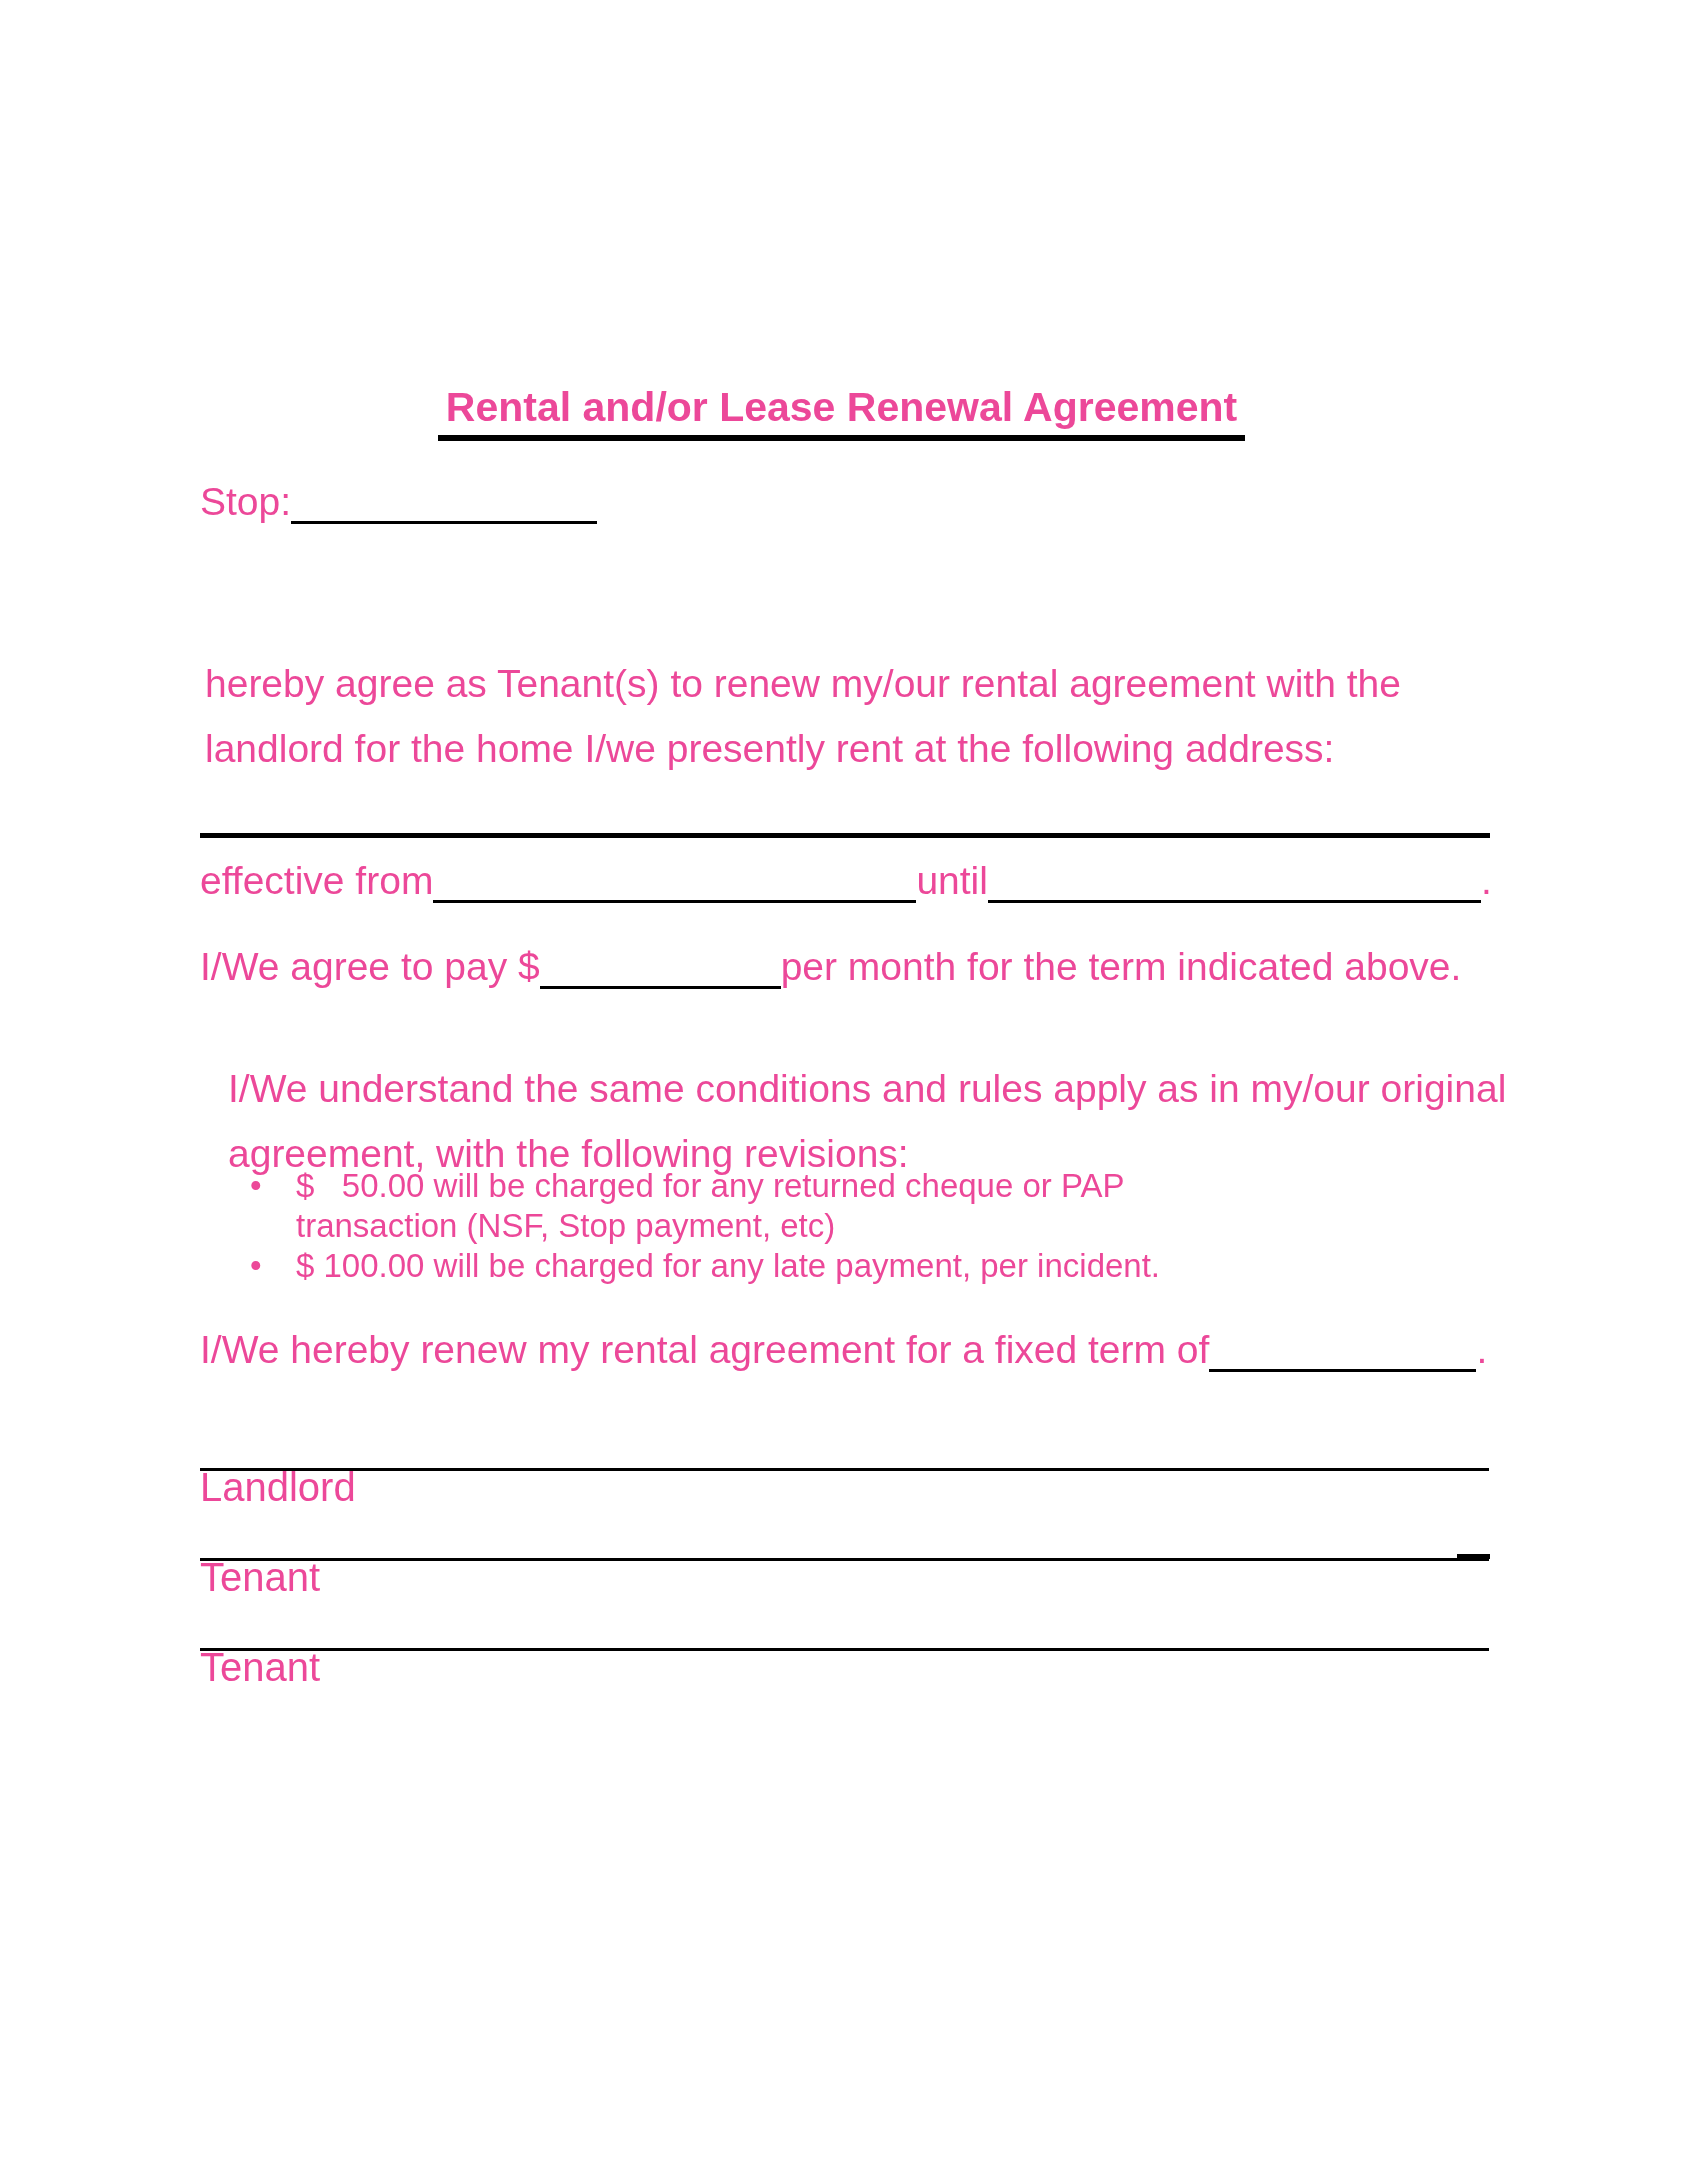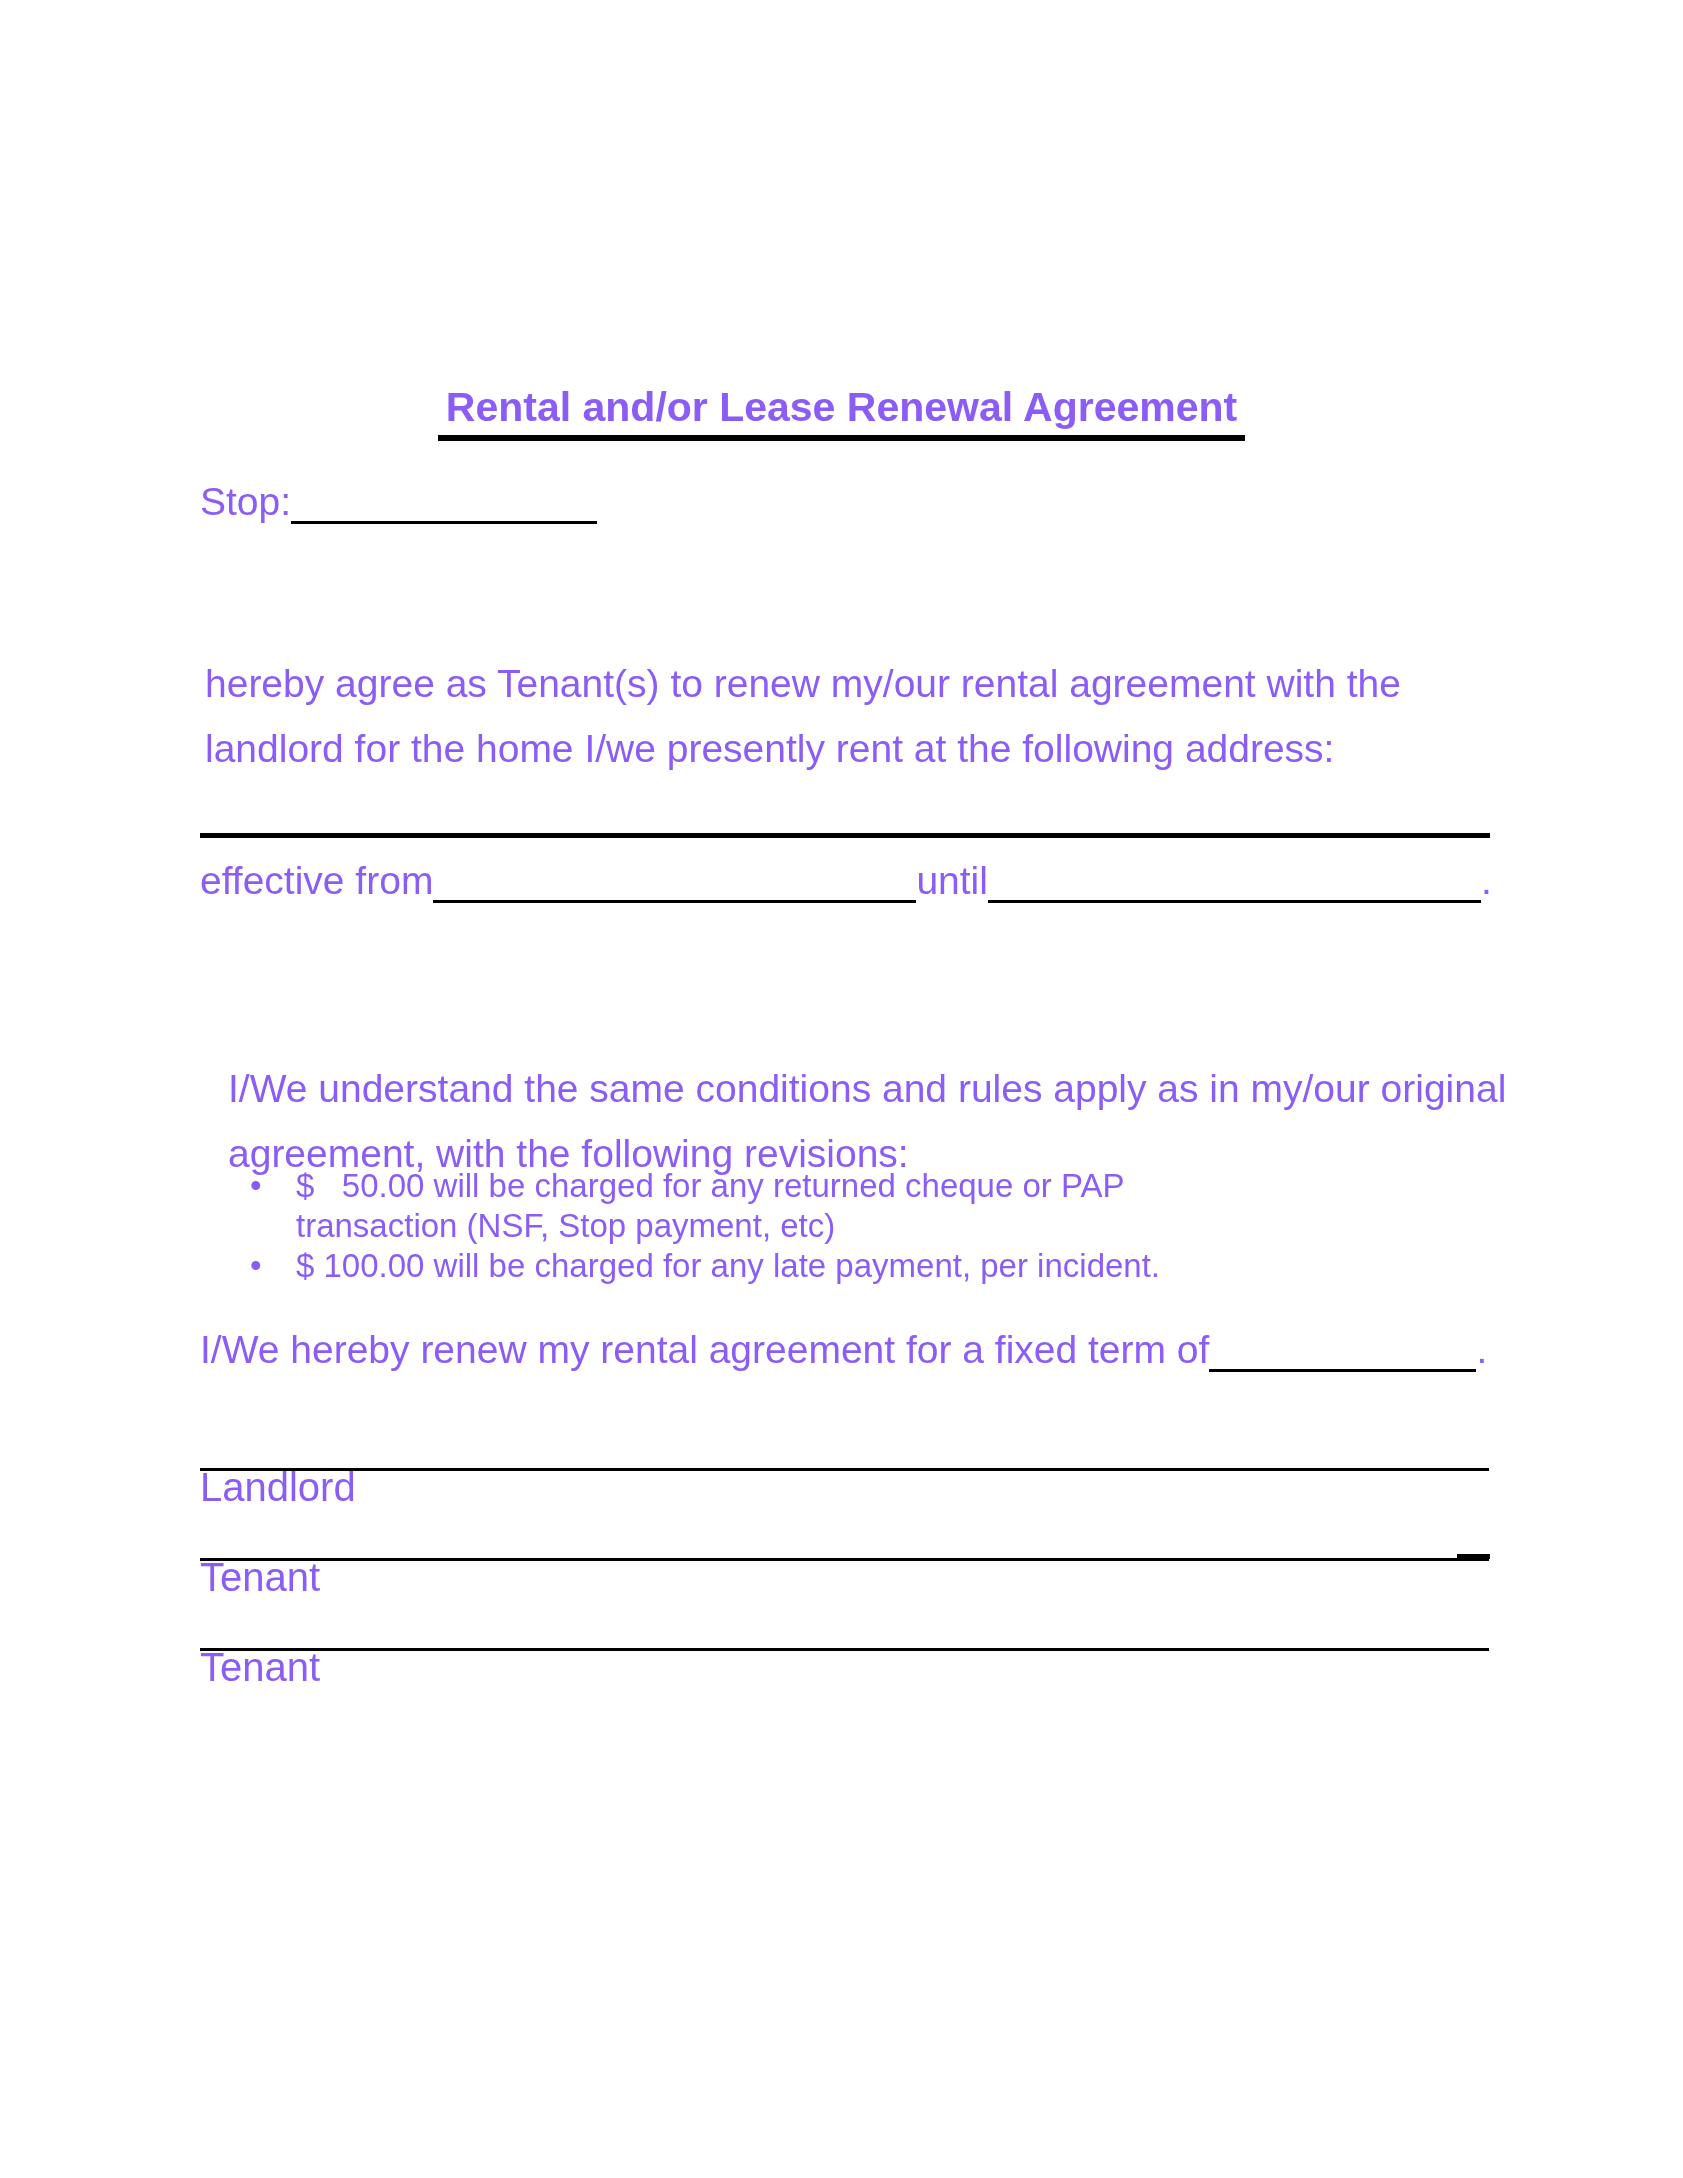--- a/index.html
+++ b/index.html
@@ -6,21 +6,21 @@
     margin: 0;
     padding: 0;
     background: #ffffff;
   }
   .page {
     position: relative;
     width: 1683px;
     height: 2178px;
     background: #ffffff;
     font-family: "Liberation Sans", "DejaVu Sans", sans-serif;
-    color: #8b5cf6;
+    color: #ec4899;
     overflow: hidden;
   }
   .abs { position: absolute; }
   .body-line {
     font-size: 39px;
     line-height: 48px;
     white-space: nowrap;
   }
   .para {
     font-size: 39px;
@@ -89,20 +89,23 @@
     <span class="pline">hereby agree as Tenant(s) to renew my/our rental agreement with the</span>
     <span class="pline">landlord for the home I/we presently rent at the following address:</span>
   </div>
 
   <div class="abs rule rule-thick" style="left:200px; top:833px; width:1290px;"></div>
 
   <div class="abs body-line" style="left:200px; top:857px;">
     <span>effective from</span><span class="blank" style="width:483px;"></span><span>until</span><span class="blank" style="width:493px;"></span><span>.</span>
   </div>
 
+  <div class="abs body-line" style="left:200px; top:943px;">
+    <span>I/We agree to pay $</span><span class="blank" style="width:241px;"></span><span>per month for the term indicated above.</span>
+  </div>
 
   <div class="abs para" style="left:200px; top:1056px;margin-left:28px;">
     <span class="pline">I/We understand the same conditions and rules apply as in my/our original</span>
     <span class="pline">agreement, with the following revisions:</span>
   </div>
 
   <div class="abs bullets">
     <div class="bullet-item">
       <span class="bullet-mark">•</span>
       <span class="bullet-line">$   50.00 will be charged for any returned cheque or PAP</span>

